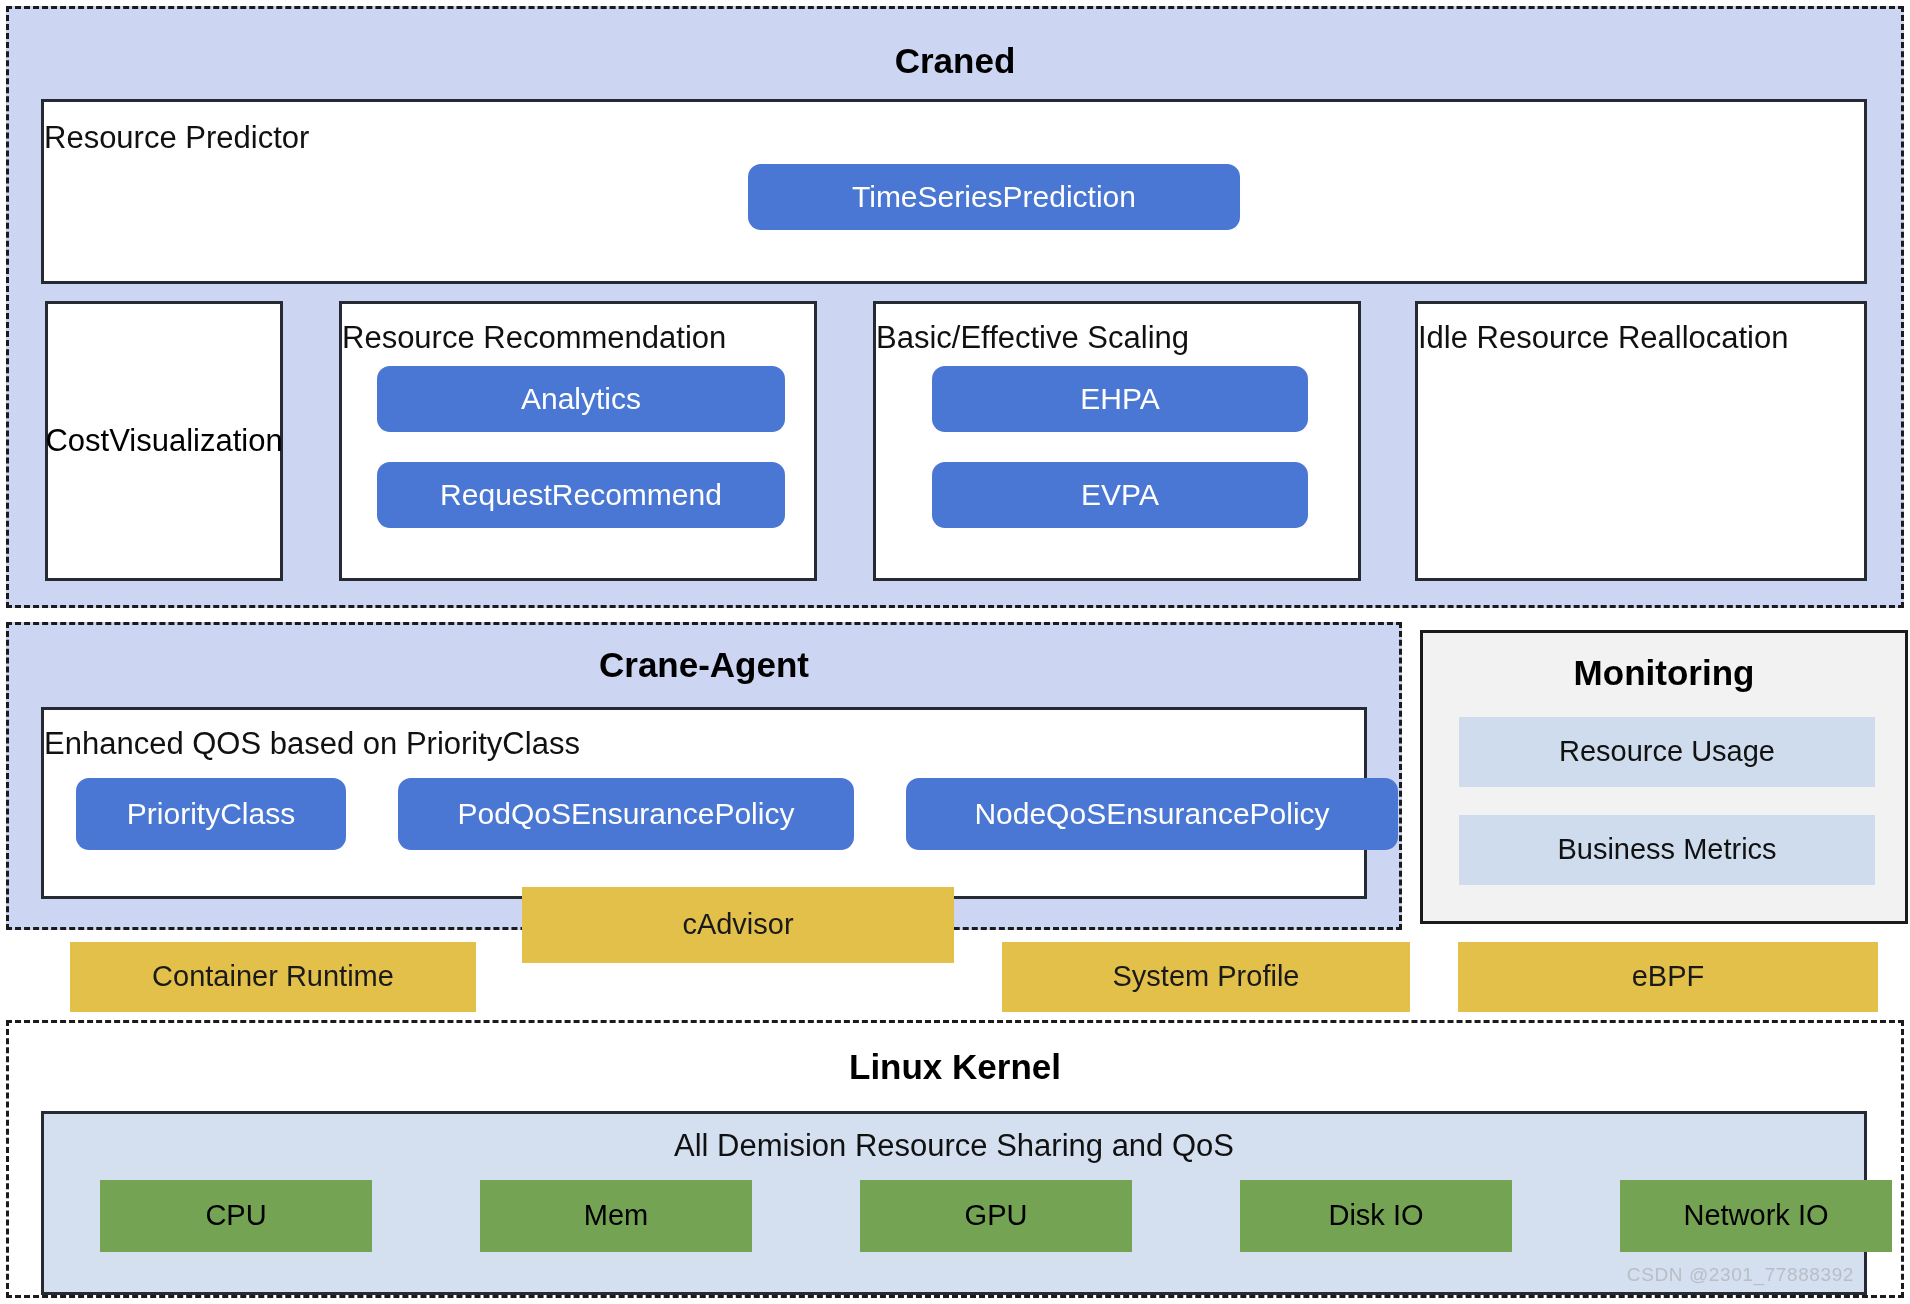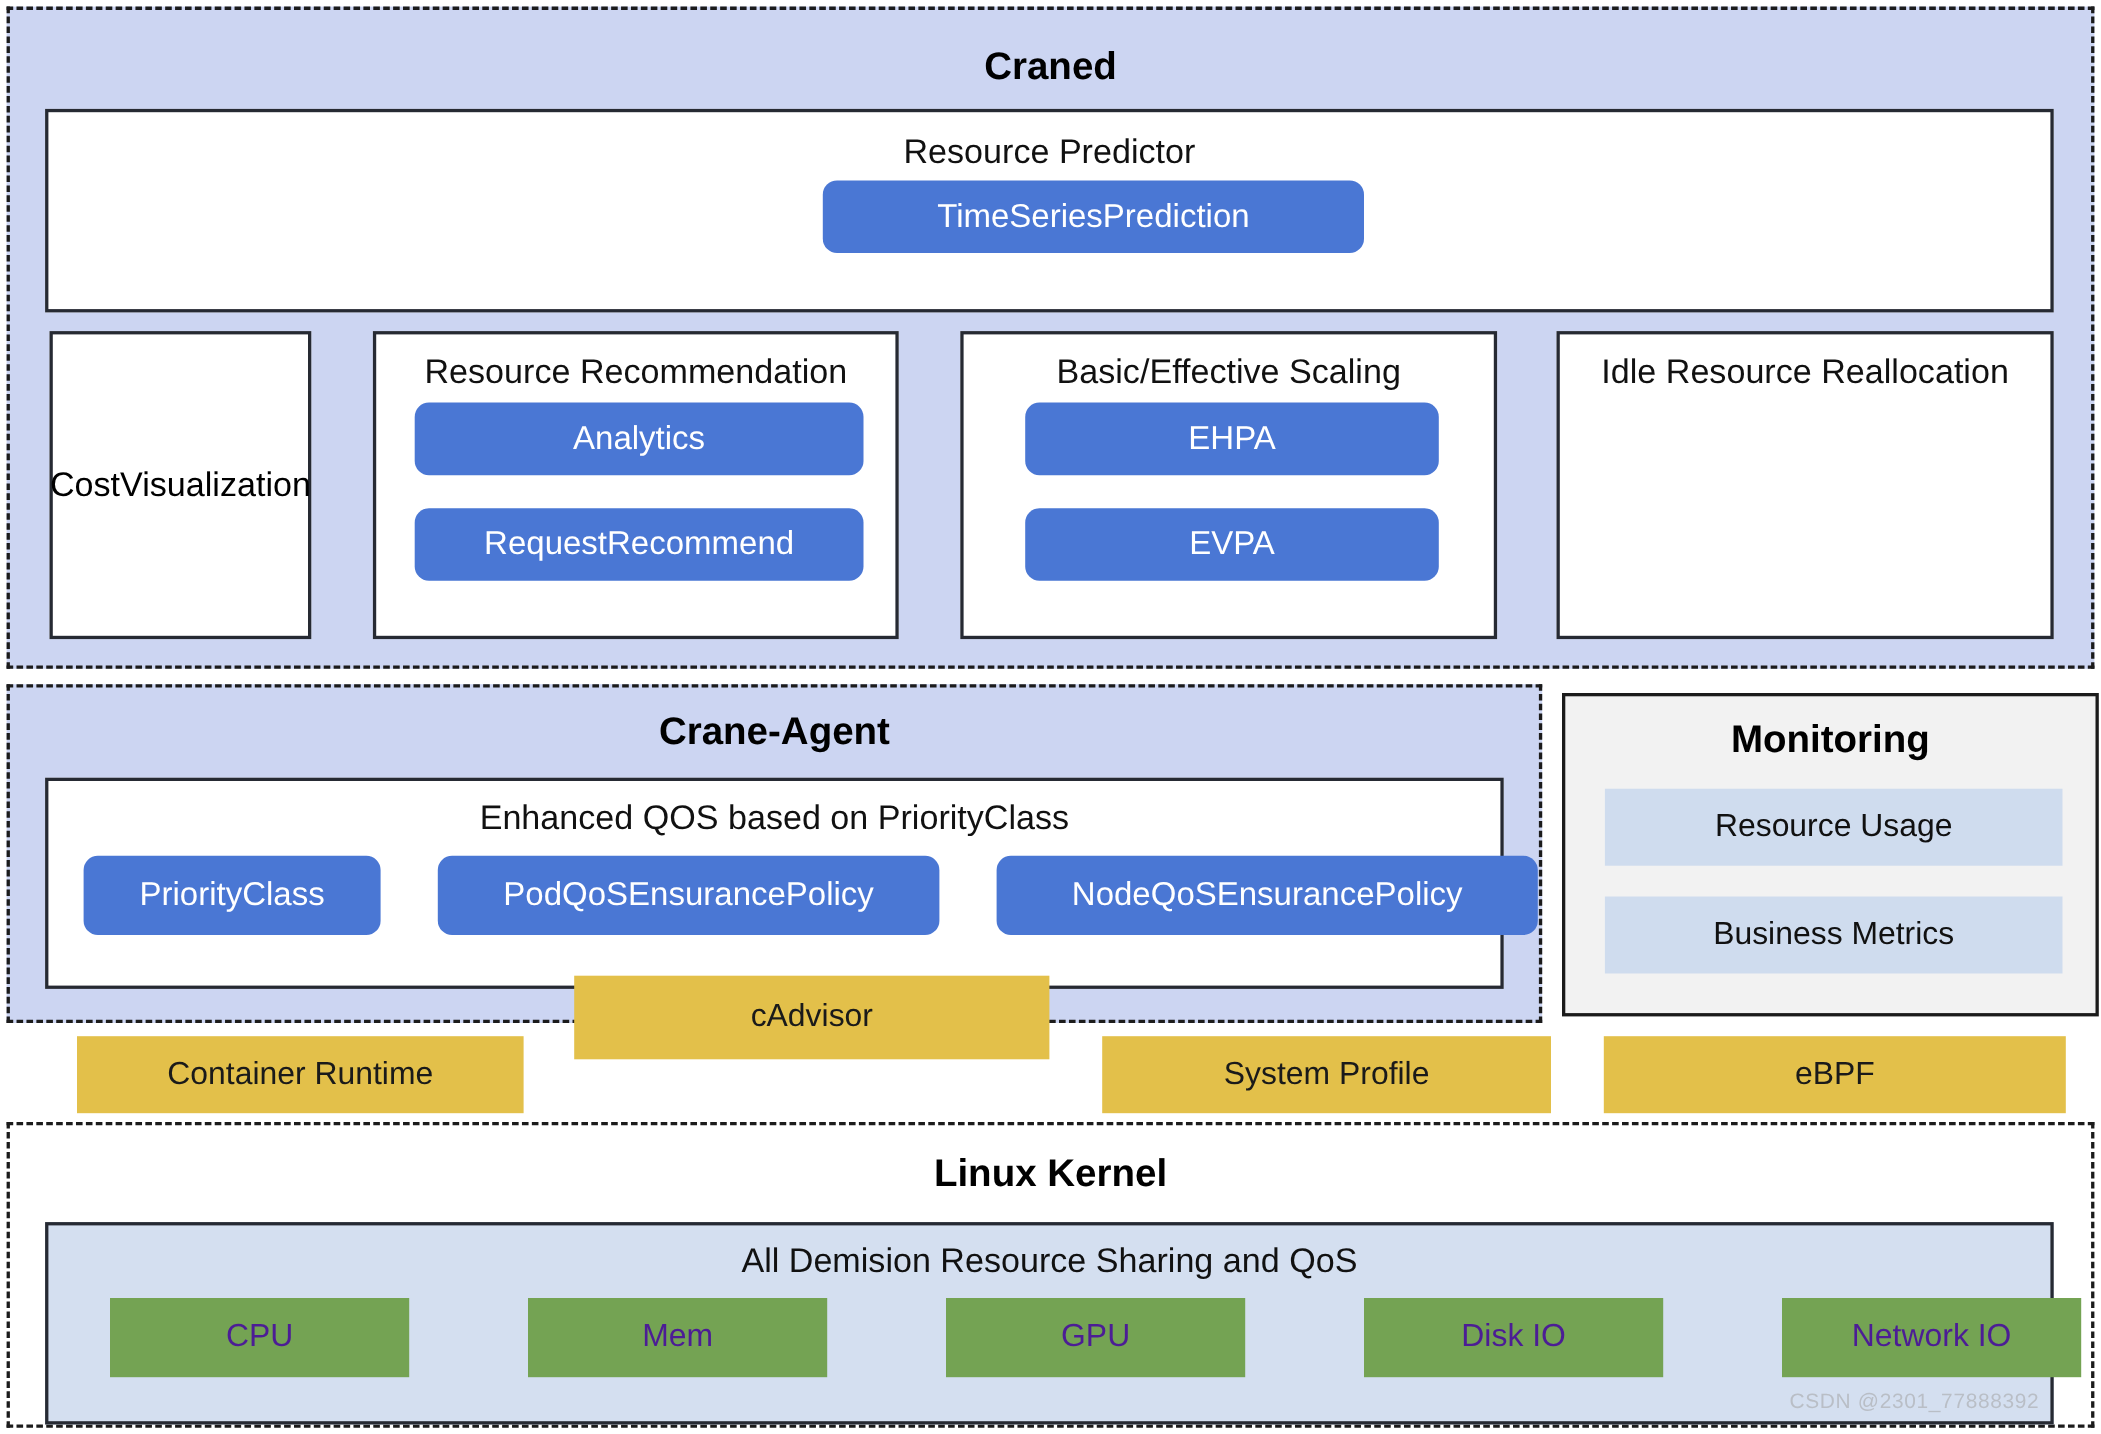--- a/index.html
+++ b/index.html
@@ -34,21 +34,20 @@
   .dashed-group.plain { background: #ffffff; }
 
   
   .panel {
     border: 3px solid #262a33;
     background: #ffffff;
   }
   .panel-head {
     font-size: 31px;
     color: #111111;
-    text-align: center;
   }
 
   
   .group-title {
     font-size: 35px;
     font-weight: bold;
     text-align: center;
     color: #000000;
   }
 
@@ -63,21 +62,21 @@
   
   .bar-yellow {
     background: #e3c04a;
     color: #1a1a1a;
     font-size: 29px;
   }
 
   
   .bar-green {
     background: #74a353;
-    color: #4c1d95;
+    color: #000000;
     font-size: 29px;
   }
 
   
   .monitor-box {
     border: 3px solid #1b1b1b;
     background: #f2f2f2;
   }
   .monitor-item {
     background: #cfdcee;

